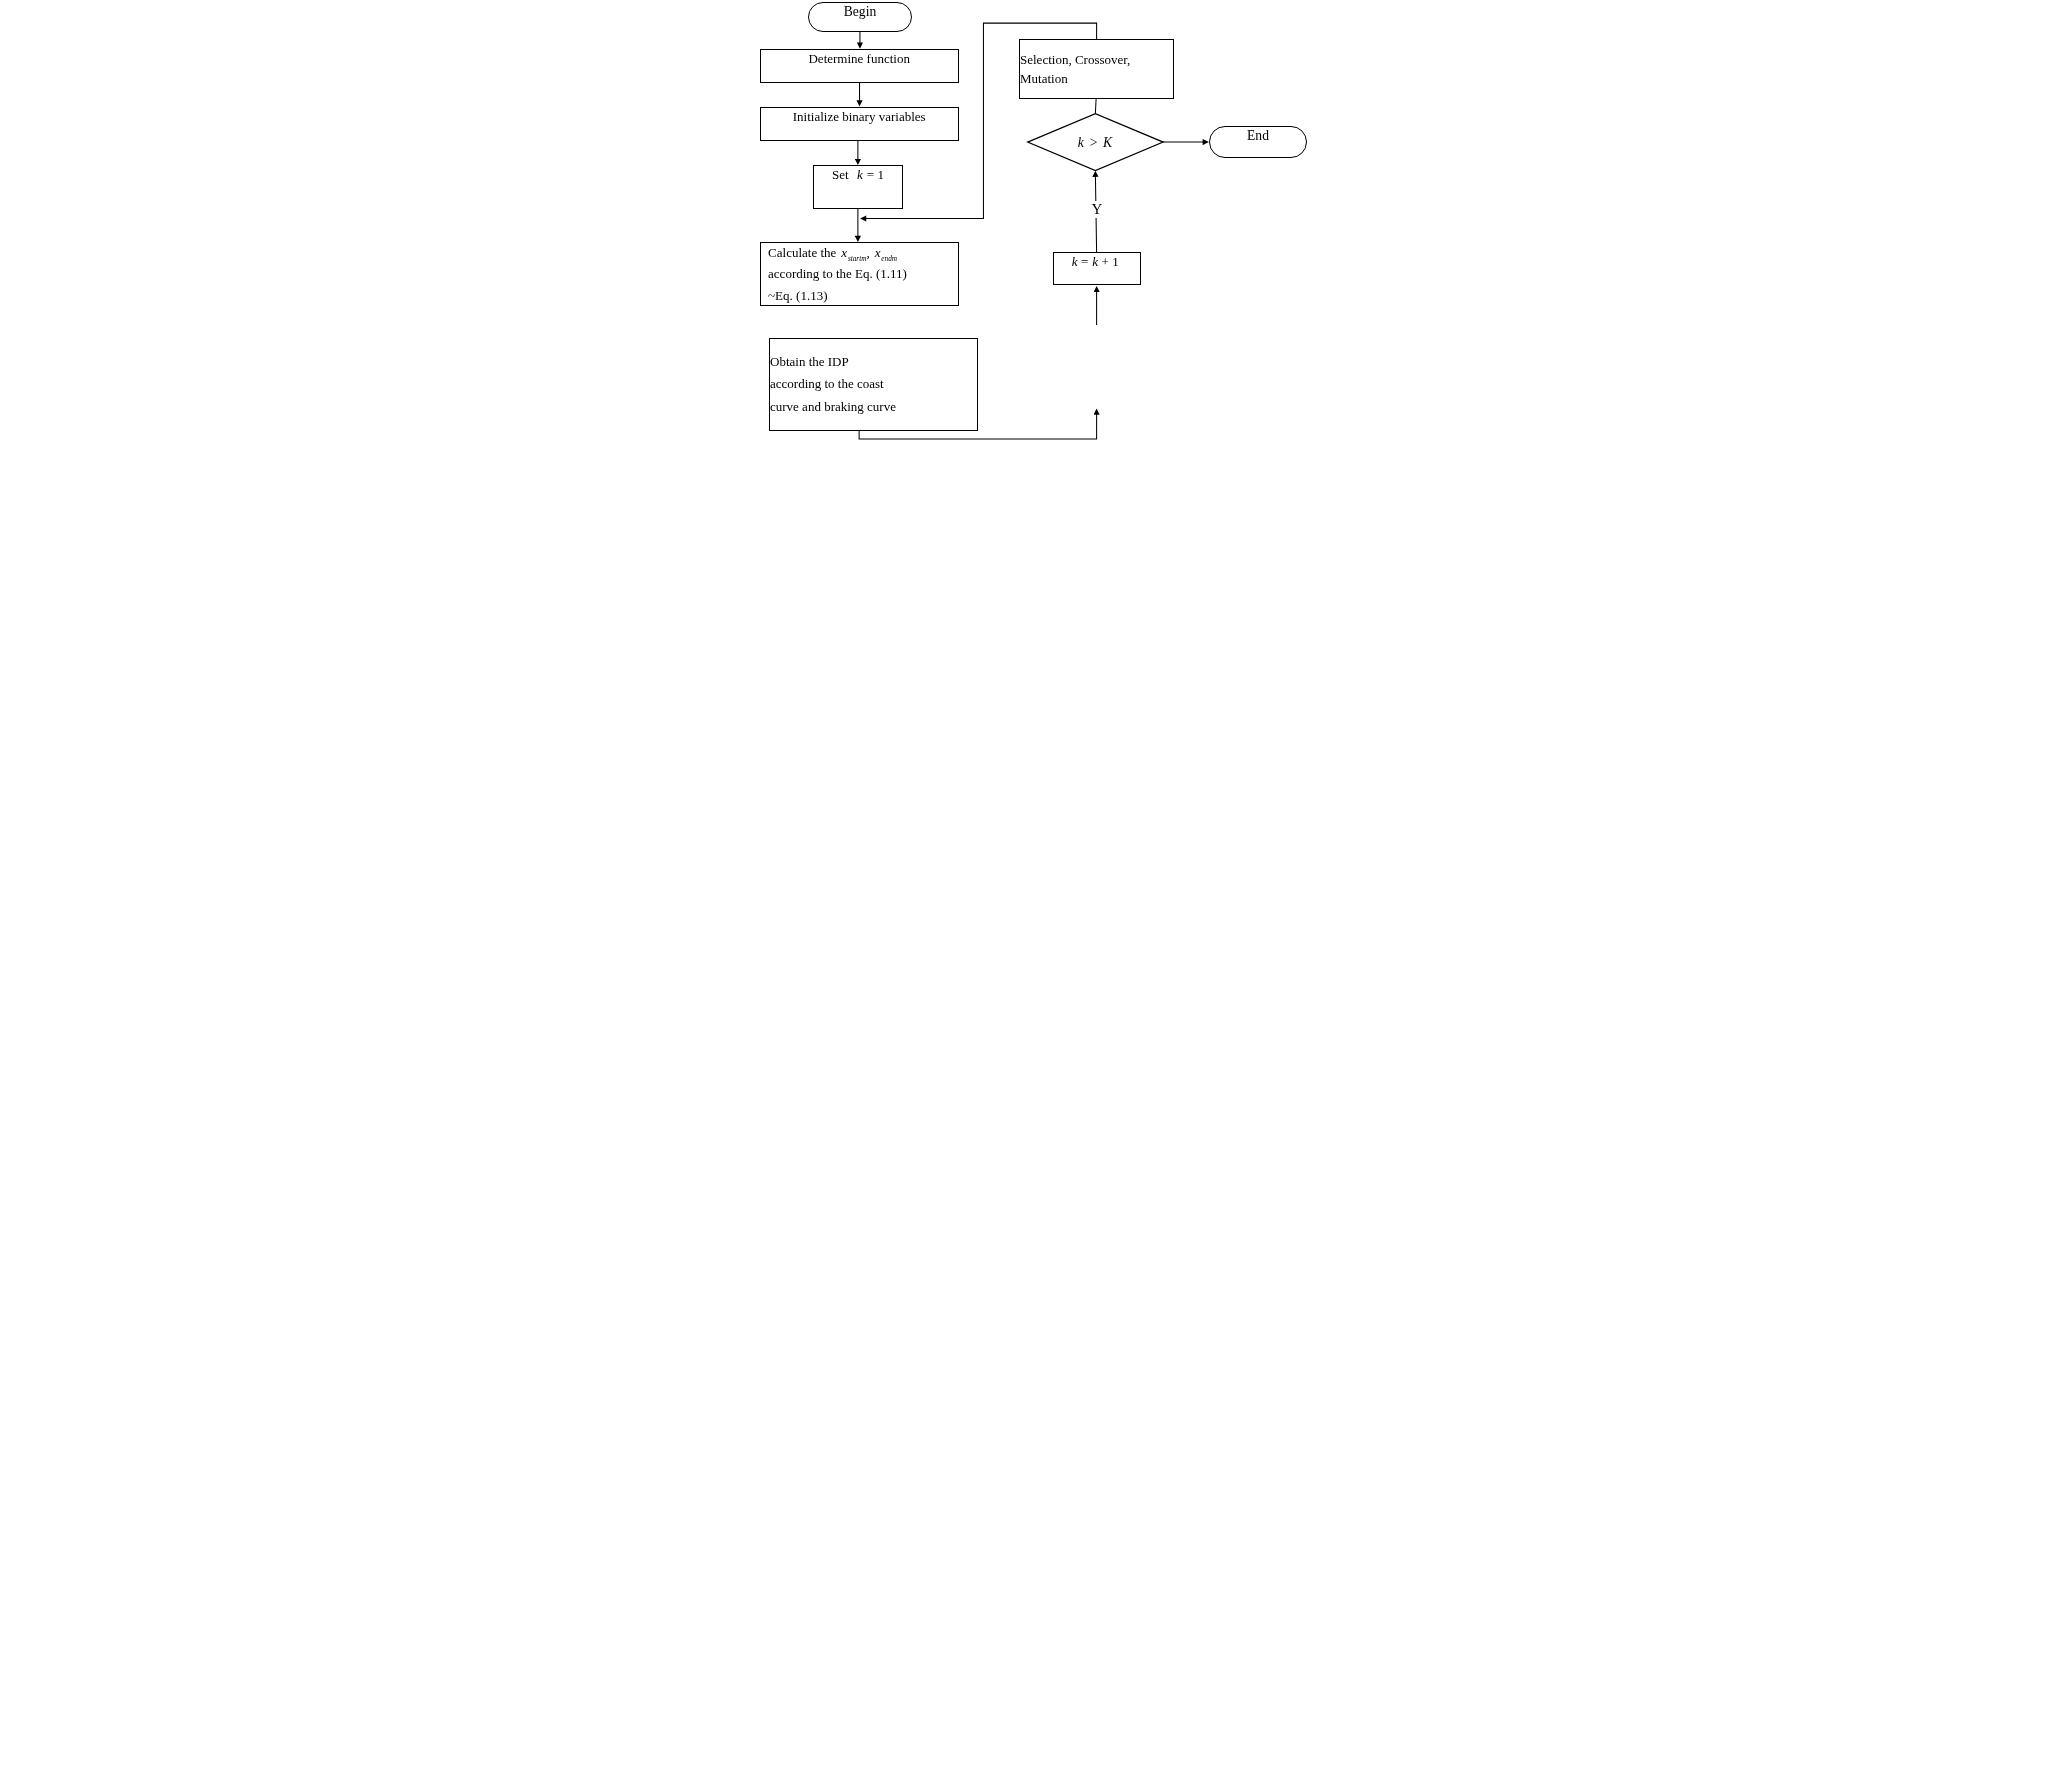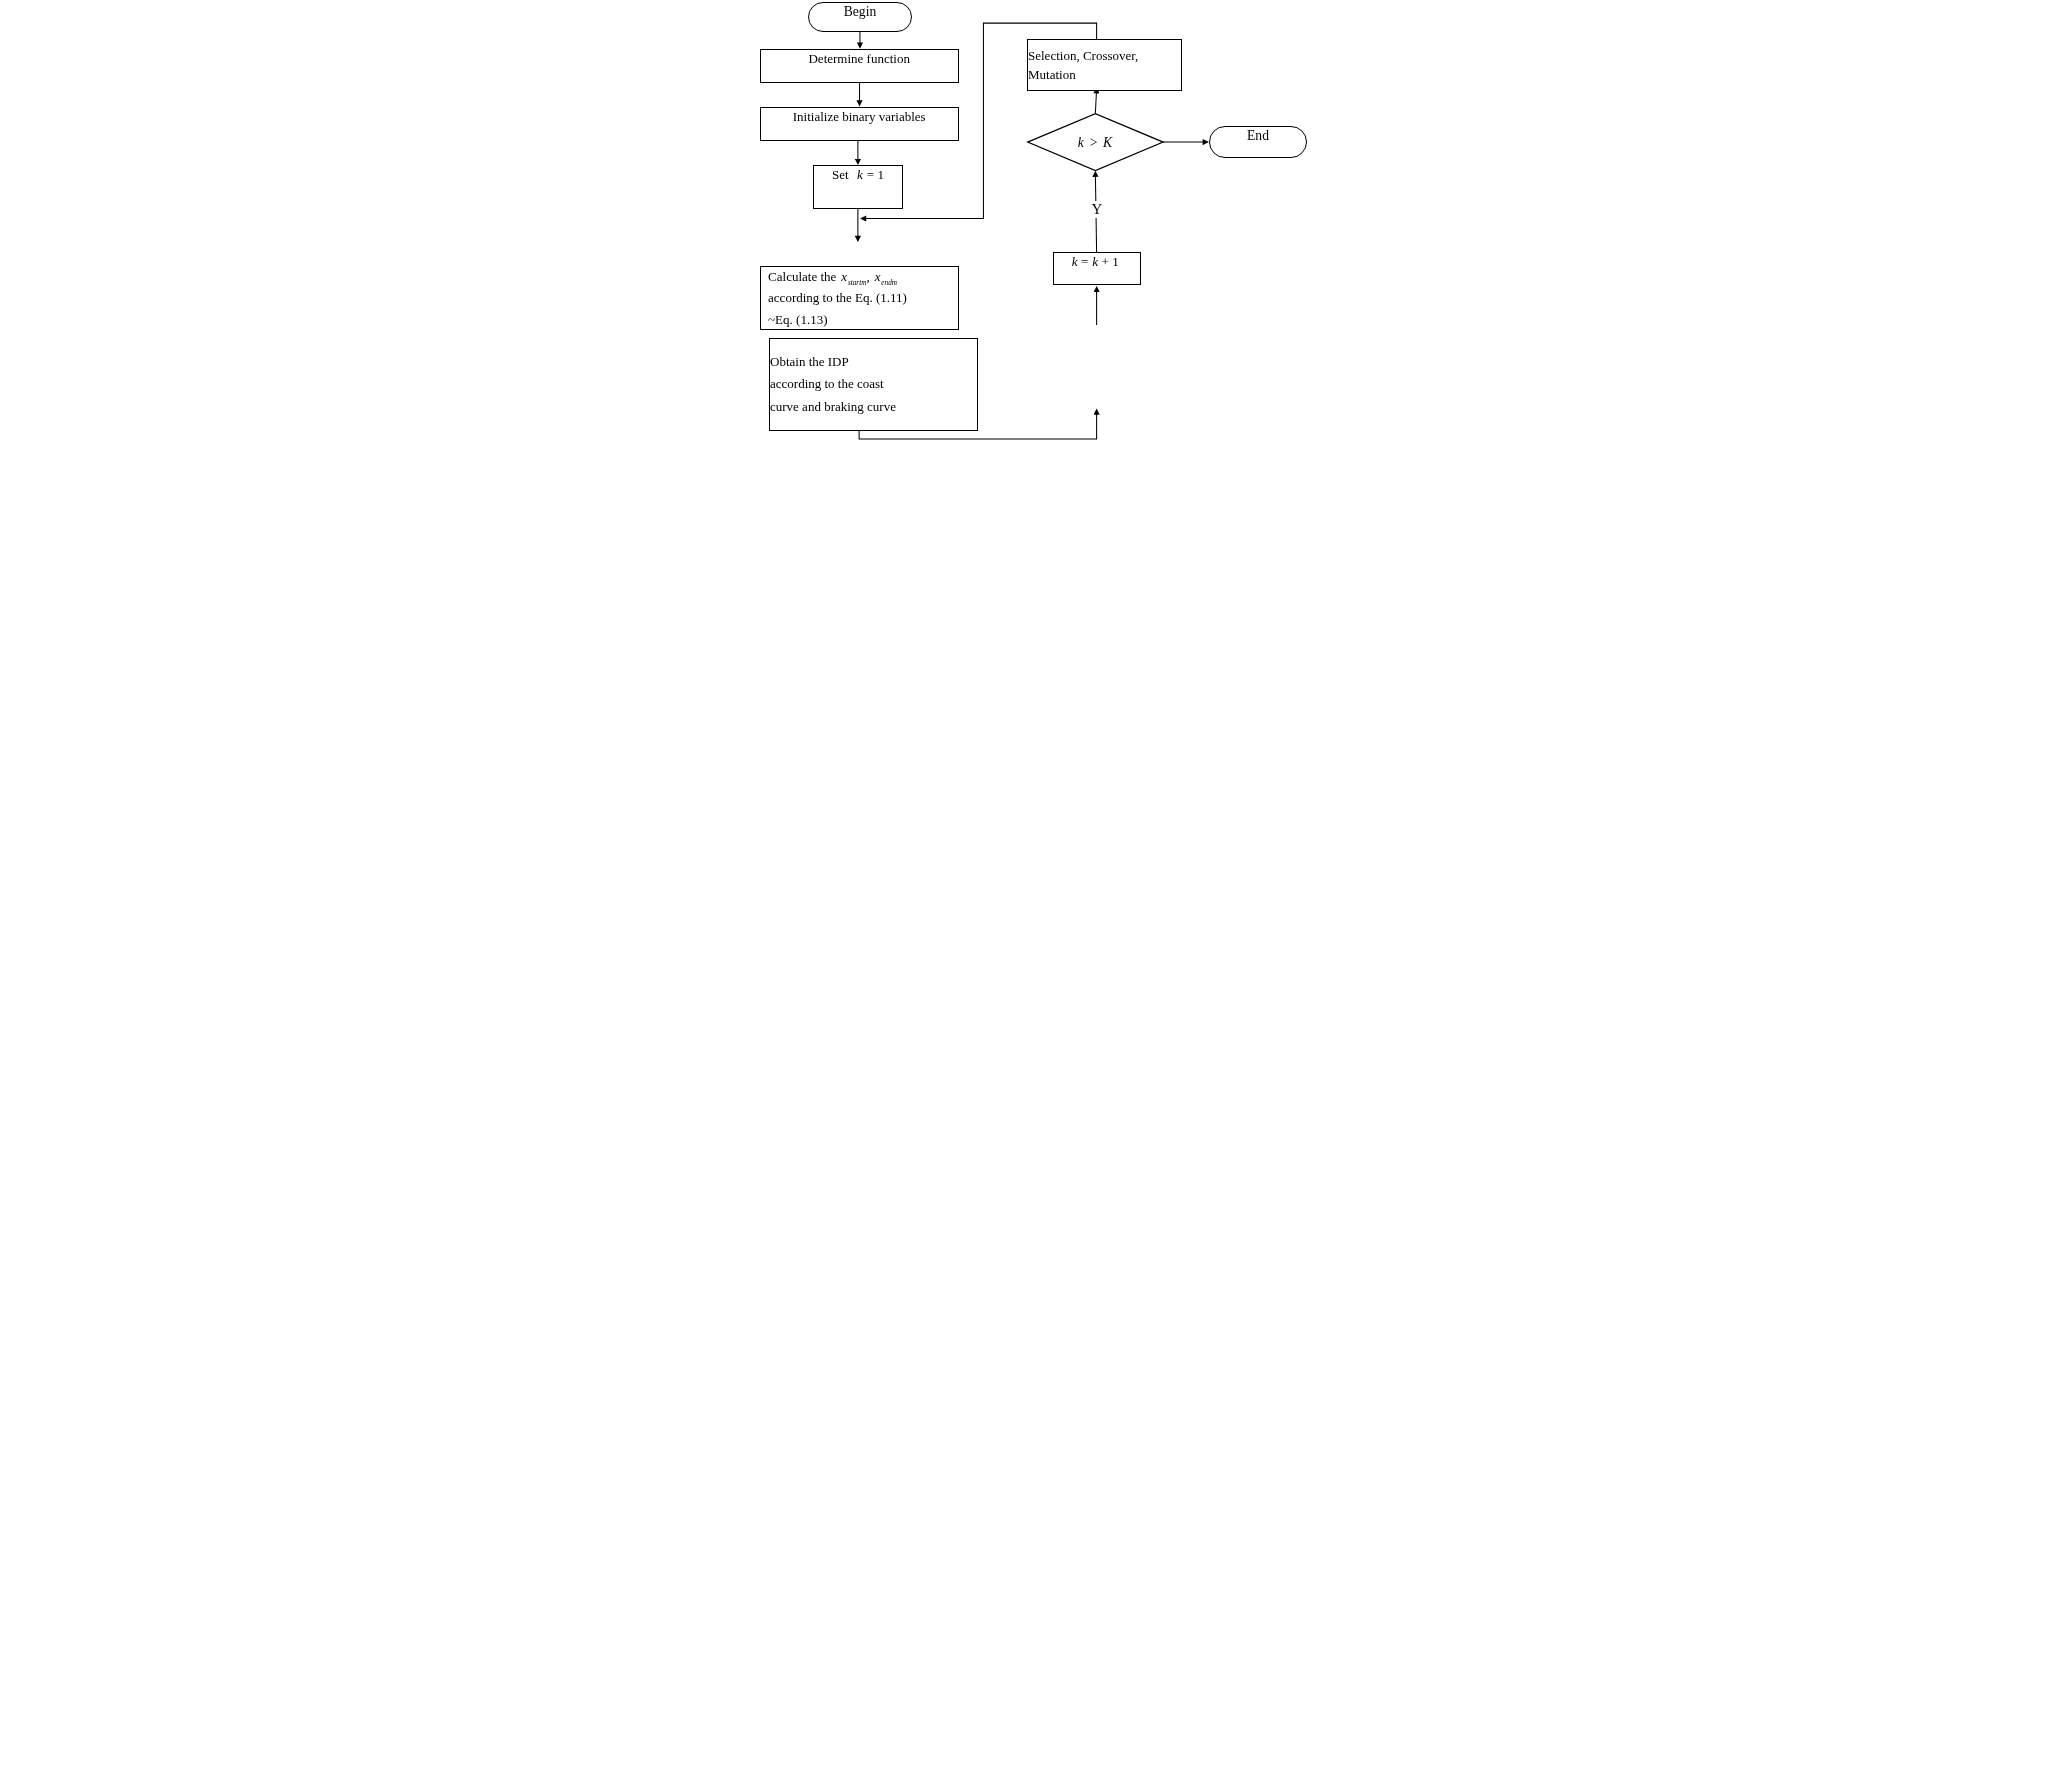--- a/index.html
+++ b/index.html
@@ -74,41 +74,41 @@
   <div class="node" style="left:1.7px; top:107px; width:199px; height:34px;">
     <span>Initialize binary variables</span>
   </div>
 
   <div class="node" style="left:55px; top:165px; width:90px; height:44px;">
     <span>Set</span>
       <i class="setk-var">k</i>
       <span>= 1</span>
   </div>
 
-  <div class="node col-left" style="left:1.7px; top:242px; width:199px; height:64px;margin-top:24px;">
+  <div class="node col-left" style="left:1.7px; top:242px; width:199px; height:64px;">
     <div class="tline">
       <span>Calculate the</span><span class="mexp"><i>x</i><span class="stack">
             <span class="sup">start</span>
             <span class="sub">m</span>
           </span></span><span>,</span><span class="mexp"><i>x</i><span class="stack">
             <span class="sup">end</span>
             <span class="sub">m</span>
           </span></span>
     </div>
     <div class="tline">according to the Eq. (1.11)</div>
     <div class="tline">~Eq. (1.13)</div>
   </div>
 
   <div class="node col" style="left:11px; top:338px; width:209px; height:93px;">
     <div class="cline">Obtain the IDP</div>
     <div class="cline">according to the coast</div>
     <div class="cline">curve and braking curve</div>
   </div>
 
-  <div class="node col" style="left:261px; top:39px; width:155px; height:52px;margin-left:8px;">
+  <div class="node col" style="left:261px; top:39px; width:155px; height:60px;">
     <div class="sline">Selection, Crossover,</div>
     <div class="sline">Mutation</div>
   </div>
 
   <div class="diamond-label" style="left:269px; top:114px; width:136px; height:57px;">
     <i>k</i>
       <span class="op">&gt;</span>
       <i>K</i>
   </div>
 

